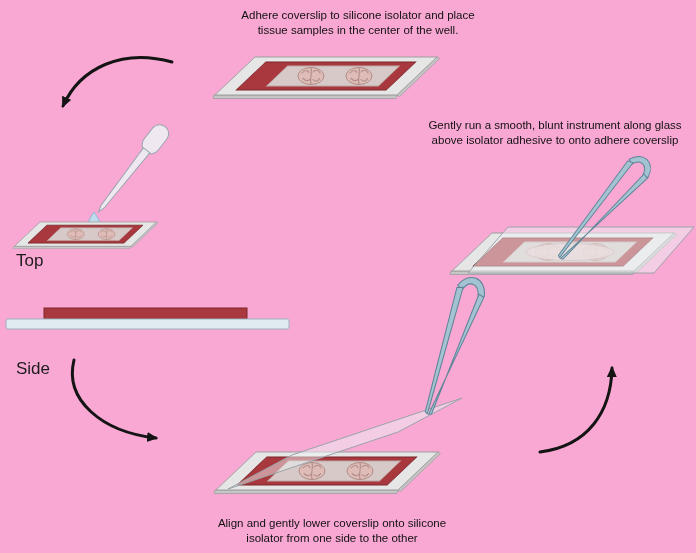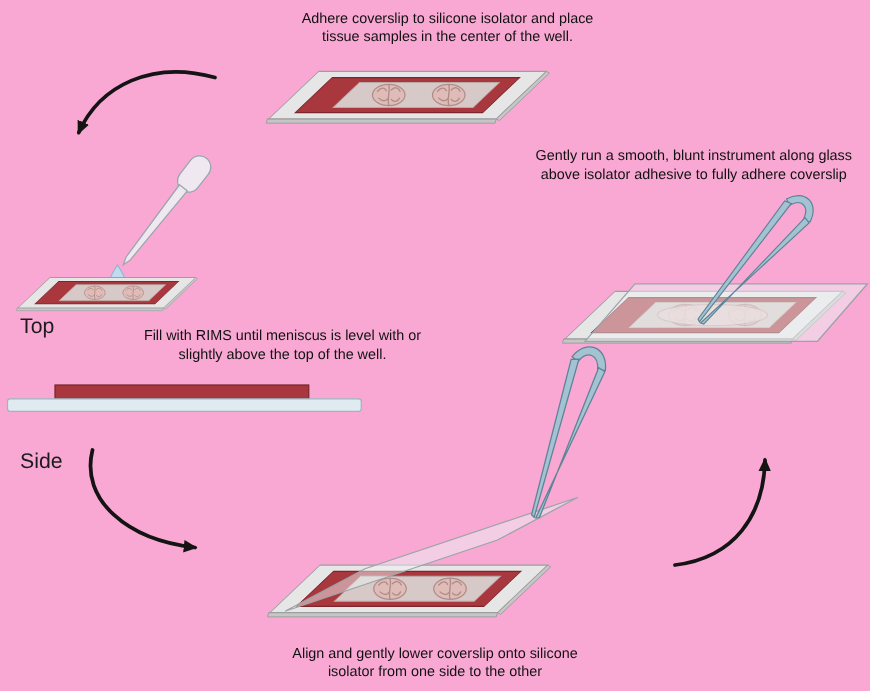--- a/index.html
+++ b/index.html
@@ -93,22 +93,21 @@
     <g>
       <use href="#slide-proto" transform="translate(492,233)"></use>
       <ellipse cx="570" cy="252" rx="44" ry="8.5" class="rims-pool"></ellipse>
       <polygon class="coverslip" points="508,227 694,227 654,273 468,273"></polygon>
       <use href="#tweezers-proto" transform="translate(560,258) rotate(42) scale(1.05)"></use>
     </g>
   </svg>
 
   <div class="caption" style="left:226px;top:8px;width:264px;">Adhere coverslip to silicone isolator and place tissue samples in the center of the well.</div>
 
-  <div class="caption" style="left:414px;top:118px;width:282px;">Gently run a smooth, blunt instrument along glass above isolator adhesive to fully adhere coverslip</div>
+  <div class="caption" style="left:414px;top:118px;width:282px;">Gently run a smooth, blunt instrument along glass above isolator adhesive to onto adhere coverslip</div>
 
   <div class="view-label" style="left:16px;top:251px;">Top</div>
 
-  <div class="caption" style="left:103px;top:262px;width:246px;">Fill with RIMS until meniscus is level with or slightly above the top of the well.</div>
 
   <div class="view-label" style="left:16px;top:331px;margin-top:28px;">Side</div>
 
-  <div class="caption" style="left:222px;top:516px;width:252px;">Align and gently lower coverslip onto silicone isolator from one side to the other</div>
+  <div class="caption" style="left:206px;top:516px;width:252px;">Align and gently lower coverslip onto silicone isolator from one side to the other</div>
 </div>
 
 </body></html>

